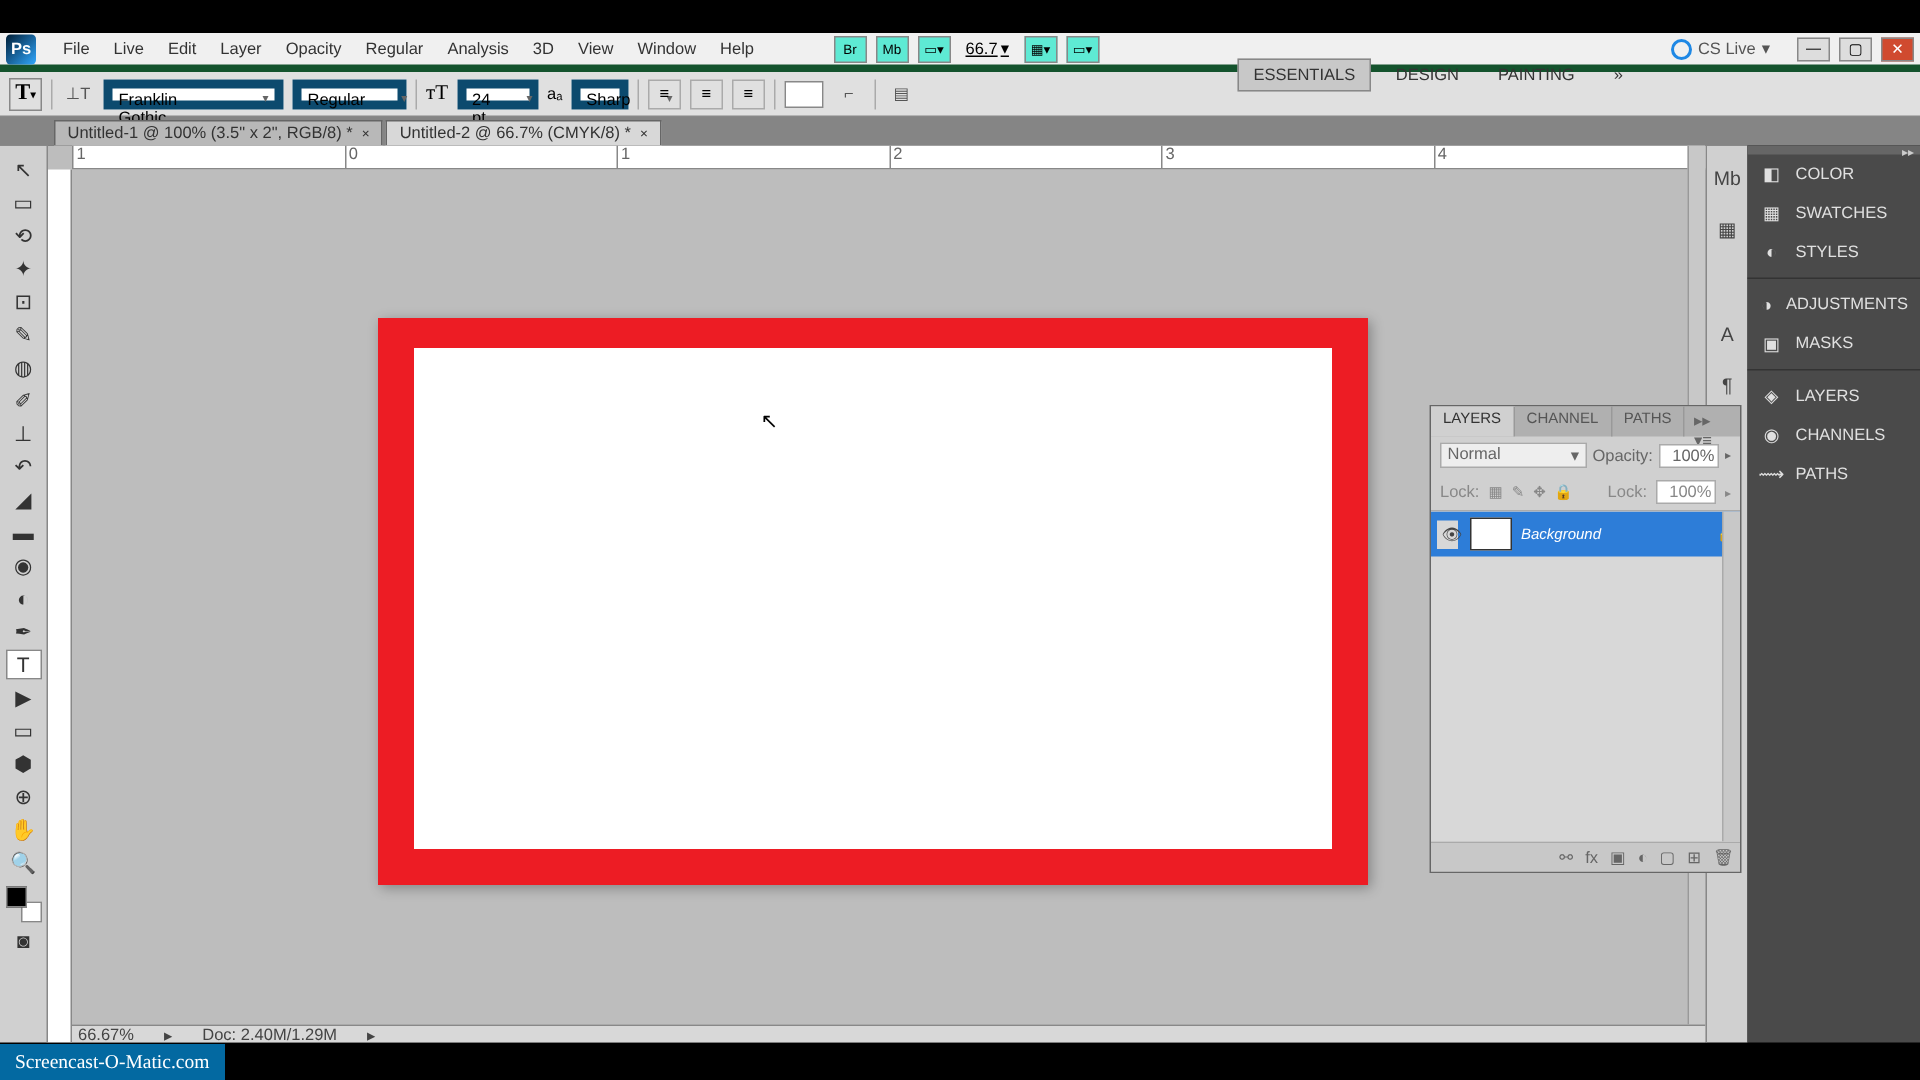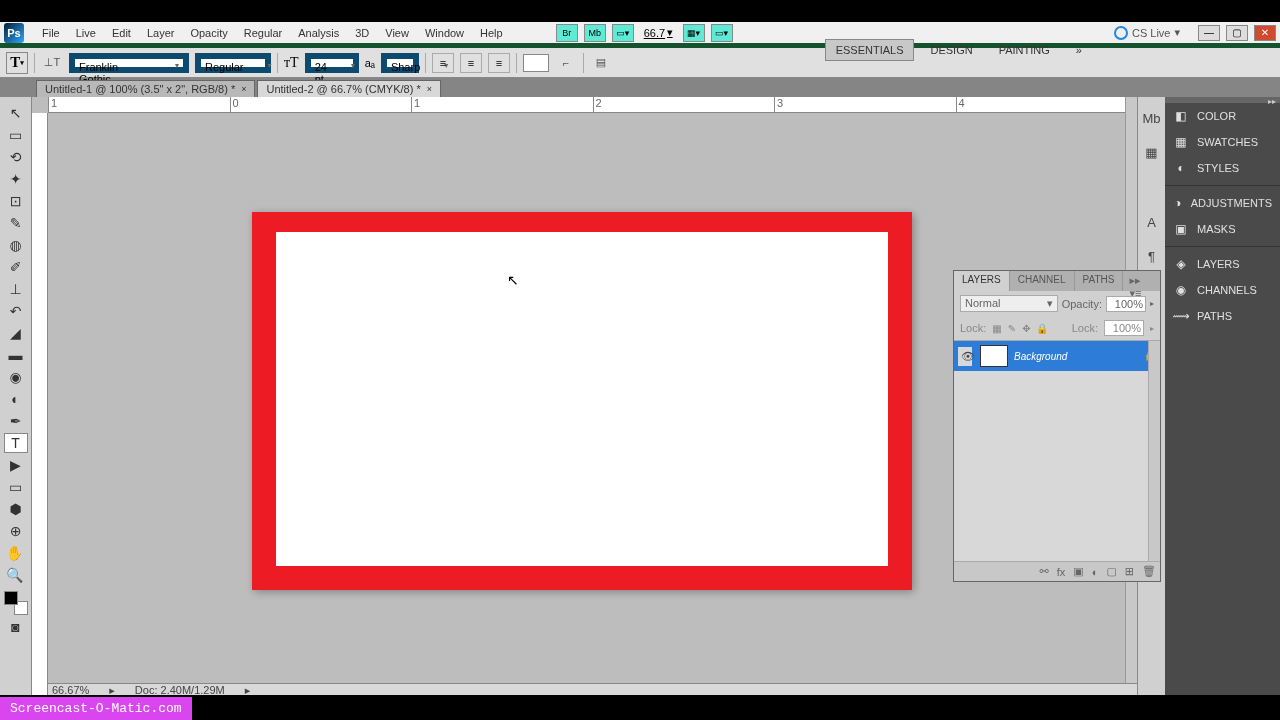--- a/index.html
+++ b/index.html
@@ -70,21 +70,21 @@
 .lp-list { height: 220px; background: #d8d8d8; overflow-y: auto; position: relative; }
 .lp-scrollbar { position: absolute; right: 0; top: 0; bottom: 0; width: 12px; background: #c8c8c8; border-left: 1px solid #aaa; }
 .lp-layer { display: flex; align-items: center; background: #2d7dd8; color: #fff; padding: 4px; gap: 6px; }
 .lp-eye { width: 14px; font-size: 11px; color: #444; background: #d8d8d8; padding: 3px; margin-right: 2px; }
 .lp-thumb { width: 28px; height: 22px; background: #fff; border: 1px solid #333; }
 .lp-lname { font-style: italic; font-size: 10px; flex: 1; }
 .lp-lockicon { font-size: 9px; }
 .lp-footer { display: flex; height: 20px; background: #c8c8c8; border-top: 1px solid #aaa; padding: 0 4px; gap: 8px; align-items: center; justify-content: flex-end; }
 .lp-fic { font-size: 11px; color: #666; cursor: pointer; }
 
-.watermark { position: absolute; bottom: 0; left: 0; background: #d946ef; color: #fff; font-size: 13px; padding: 4px 10px; font-family: Liberation Mono, monospace; margin-top: 36px; }
+.watermark { position: absolute; bottom: 0; left: 0; background: #0369a1; color: #fff; font-size: 13px; padding: 4px 10px; font-family: Liberation Serif, serif; margin-top: 36px; }
 .bottom-black { position: absolute; bottom: 0; left: 0; right: 0; height: 24px; background: #000; }
 
 .scroll-r { position: absolute; right: 0; top: 0; width: 12px; bottom: 12px; background: #c8c8c8; border-left: 1px solid #999; }
 </style>
 </head>
 <body>
 
 <div class="top-black"></div>
 
 <div class="menubar">

